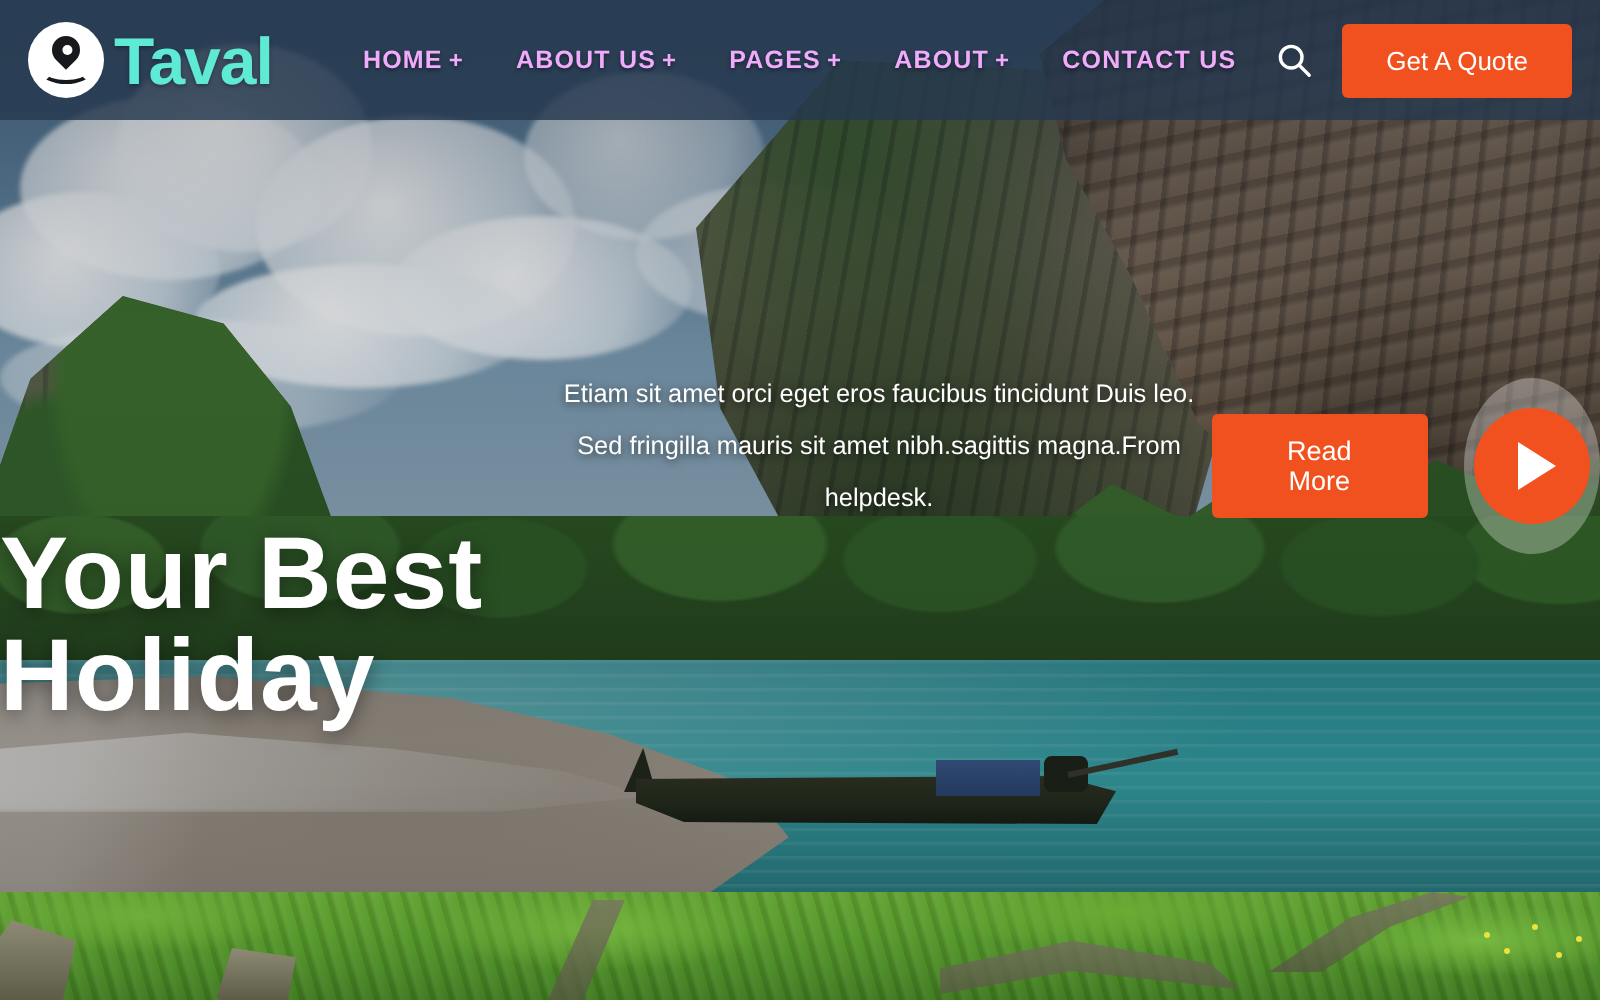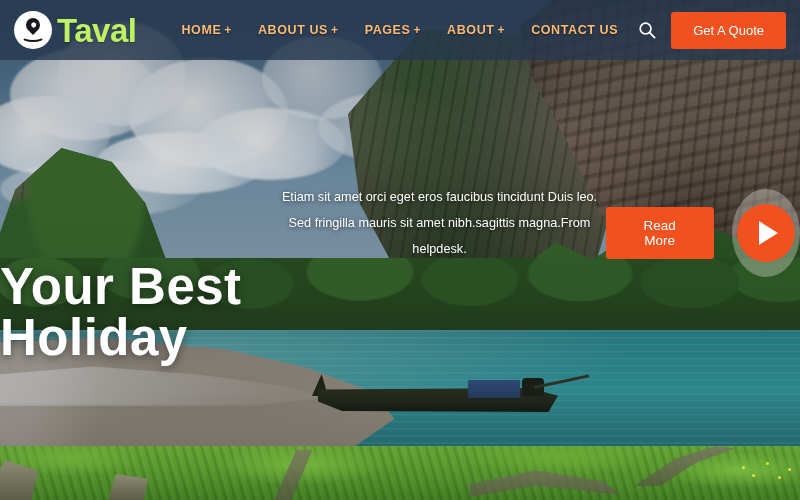--- a/index.html
+++ b/index.html
@@ -190,28 +190,28 @@
     content:""; position:absolute; left:50%; top:50%; width:5px; height:5px;
     margin:-2.5px 0 0 -2.5px; border-radius:50%; background:#fff;
   }
   .brand-mark .arc {
     position:absolute; left:7px; bottom:7px; width:24px; height:11px;
     border:2.4px solid #17191c; border-top-color:transparent;
     border-left-color:transparent; border-right-color:transparent;
     border-radius:0 0 50% 50%;
   }
   .brand-name {
-    color:#bef264; font-size:33px; font-weight:bold; letter-spacing:-.5px;
+    color:#5eead4; font-size:33px; font-weight:bold; letter-spacing:-.5px;
     margin-left:5px; line-height:1;
     text-shadow:0 1px 2px rgba(0,0,0,.30);
   }
 
   .nav { display:flex; align-items:center; margin-left:45px; gap:26px; }
   .nav-item {
-    color:#fdba74; font-size:12.5px; font-weight:bold; letter-spacing:.6px;
+    color:#f0abfc; font-size:12.5px; font-weight:bold; letter-spacing:.6px;
     white-space:nowrap; text-shadow:0 1px 2px rgba(0,0,0,.45);
     display:flex; align-items:flex-start; gap:3px; cursor:pointer;
   }
   .nav-plus { font-size:12px; font-weight:bold; }
 
   .header-right { margin-left:auto; display:flex; align-items:center; gap:14px; padding-right:14px; }
   .search-btn { width:20px; height:20px; cursor:pointer; position:relative; }
   .search-btn svg { display:block; }
   .quote-btn {
     background:#f0511f; color:#fff; font-size:13px;

